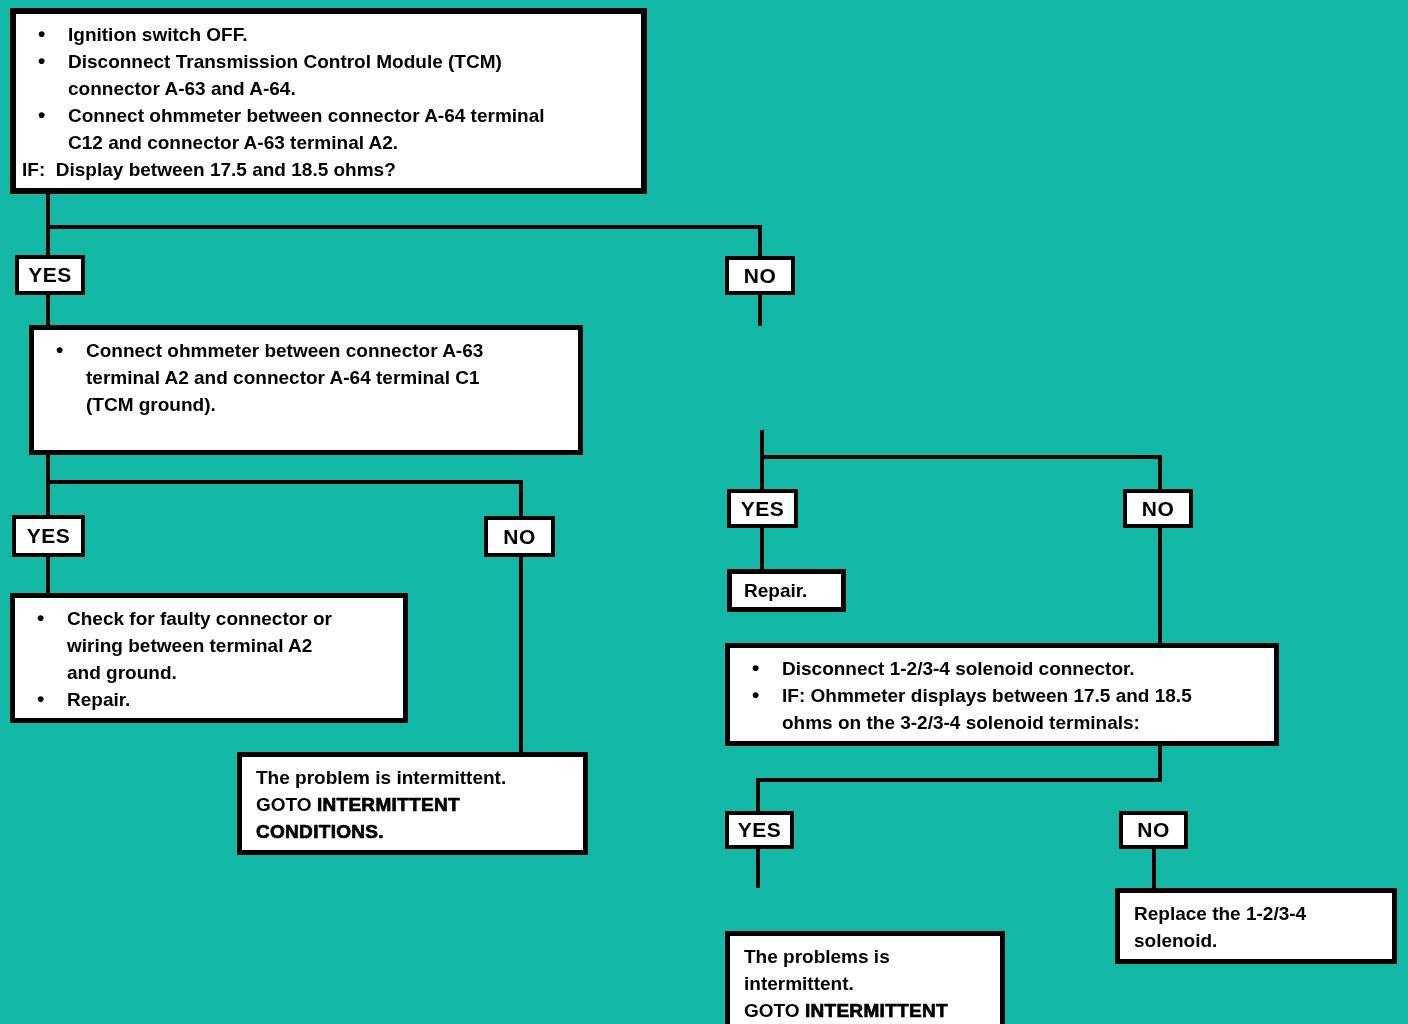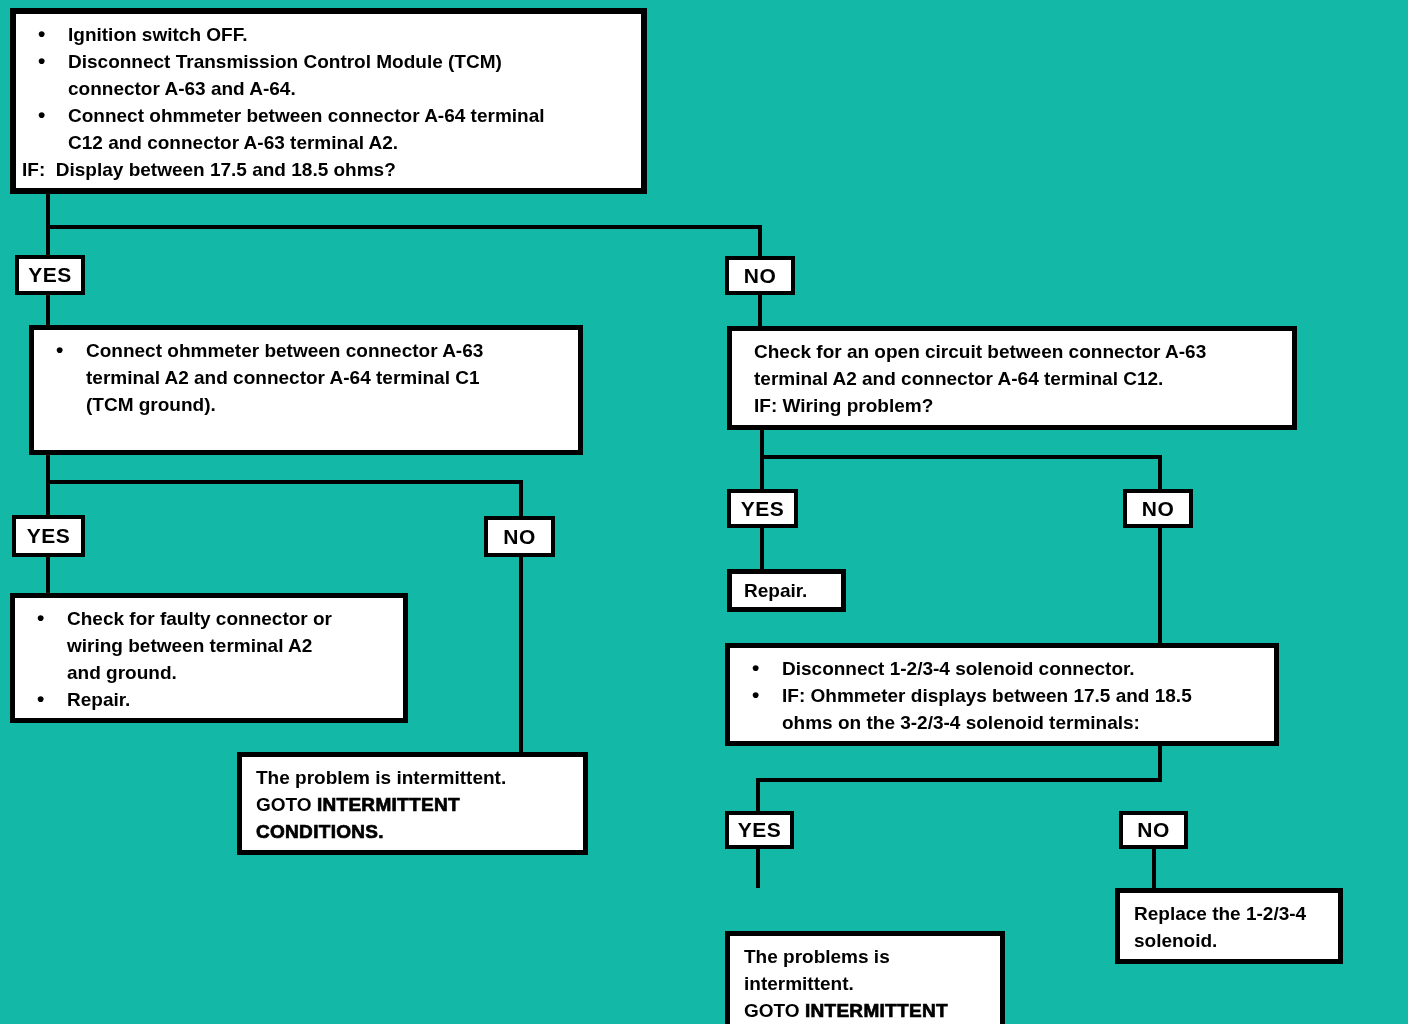--- a/index.html
+++ b/index.html
@@ -72,25 +72,20 @@
   <div class="badge" style="left:725px;top:256px;width:70px;height:39px;">
     <span>NO</span>
   </div>
 
   <div class="box" style="left:13px;top:325px;width:554px;min-height:130px;margin-left:16px;">
     <div class="li b"><span class="txt">Connect ohmmeter between connector A-63
 terminal A2 and connector A-64 terminal C1
 (TCM ground).</span></div>
   </div>
 
-  <div class="box" style="left:727px;top:326px;width:570px;min-height:104px;padding-left:10px;">
-    <div class="li ind"><span class="txt">Check for an open circuit between connector A-63
-terminal A2 and connector A-64 terminal C12.</span></div>
-    <div class="li ind"><span class="txt">IF: Wiring problem?</span></div>
-  </div>
 
   <div class="badge" style="left:12px;top:515px;width:73px;height:42px;">
     <span>YES</span>
   </div>
   <div class="badge" style="left:484px;top:516px;width:71px;height:41px;">
     <span>NO</span>
   </div>
 
   <div class="box" style="left:10px;top:593px;width:398px;min-height:125px;">
     <div class="li b"><span class="txt">Check for faulty connector or
@@ -133,18 +128,18 @@
 
   <div class="box" style="left:725px;top:888px;width:280px;min-height:128px;padding-left:12px;margin-top:43px;">
     <div class="li plain"><span class="txt">The problems is
 intermittent.</span></div>
     <div class="li plain">
       <span class="txt">GOTO </span><span class="txt xbold">INTERMITTENT
 CONDITIONS.</span>
     </div>
   </div>
 
-  <div class="box" style="left:1115px;top:888px;width:228px;min-height:73px;padding-left:12px;">
+  <div class="box" style="left:1115px;top:888px;width:282px;min-height:73px;padding-left:12px;">
     <div class="li plain"><span class="txt">Replace the 1-2/3-4
 solenoid.</span></div>
   </div>
 
 </div>
 
 </body></html>

